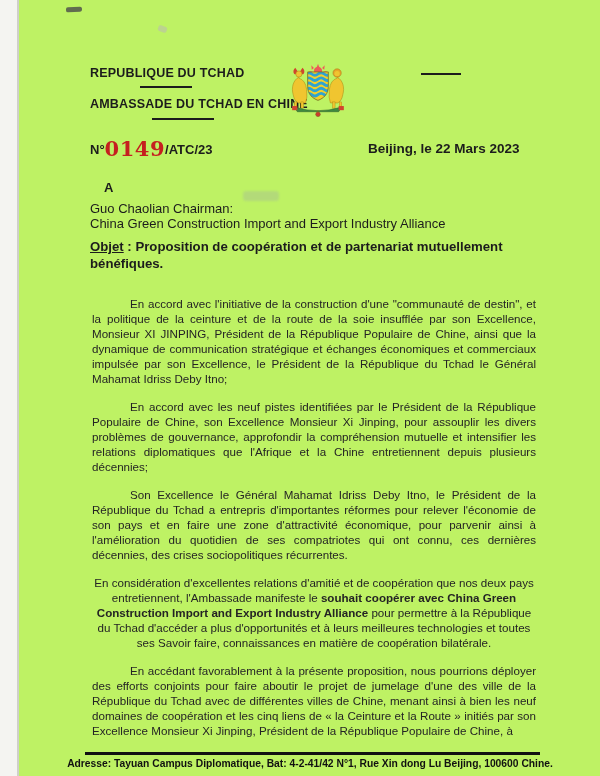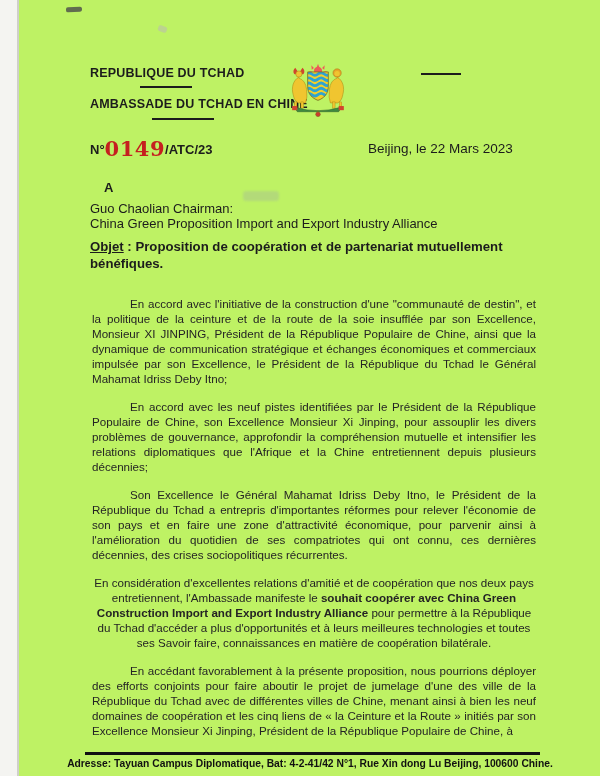--- a/index.html
+++ b/index.html
@@ -22,21 +22,21 @@
   .rule1{width:52px;margin:6px 0 9px 50px;}
   .rule2{width:62px;margin:7px 0 0 62px;}
   .hdr-right{position:absolute;left:371px;top:66px;font-weight:bold;font-size:12.5px;}
   .rule3{width:40px;margin:7px 0 0 50px;}
   .emblem{position:absolute;left:287px;top:60px;width:62px;height:58px;}
 
   
   .refline{position:absolute;left:90px;top:136px;font-weight:bold;font-size:13px;}
   .ref-number{font-family:"DejaVu Serif",serif;font-size:21px;font-weight:bold;color:#c5201f;
         letter-spacing:.5px;vertical-align:-2px;}
-  .dateline{position:absolute;left:368px;top:141px;font-weight:normal;font-size:13.5px;}
+  .dateline{position:absolute;left:368px;top:141px;font-weight:bold;font-size:13.5px;}
 
   
   .salutation{position:absolute;left:104px;top:180px;font-weight:bold;font-size:13px;}
   .recipient{position:absolute;left:90px;top:201px;font-weight:normal;font-size:13px;line-height:15px;}
   .subject{position:absolute;left:90px;top:238px;width:460px;font-weight:bold;font-size:13.2px;line-height:17px;}
   .subject .u{text-decoration:underline;}
 
   
   .body-col{position:absolute;left:92px;top:296px;width:444px;font-size:11.6px;line-height:15px;
         color:#242424;}
@@ -129,21 +129,21 @@
 
   <div class="refline">
     <span>N°</span><span class="ref-number">0149</span><span>/ATC/23</span>
   </div>
 
   <div class="dateline">Beijing, le 22 Mars 2023</div>
 
   <div class="salutation">A</div>
   <div class="recipient">
     <div>Guo Chaolian Chairman:</div>
-    <div>China Green Proposition Import and Export Industry Alliance</div>
+    <div>China Green Construction Import and Export Industry Alliance</div>
   </div>
 
   <div class="subject">
     <span class="u">Objet</span><span> : Proposition de coopération et de partenariat mutuellement bénéfiques.</span>
   </div>
 
   <div class="body-col">
       <p class="para indent"><span>En accord avec l'initiative de la construction d'une "communauté de destin", et la politique de la ceinture et de la route de la soie insufflée par son Excellence, Monsieur XI JINPING, Président de la République Populaire de Chine, ainsi que la dynamique de communication stratégique et échanges économiques et commerciaux impulsée par son Excellence, le Président de la République du Tchad le Général Mahamat Idriss Deby Itno;</span></p>
       <p class="para indent"><span>En accord avec les neuf pistes identifiées par le Président de la République Populaire de Chine, son Excellence Monsieur Xi Jinping, pour assouplir les divers problèmes de gouvernance, approfondir la compréhension mutuelle et intensifier les relations diplomatiques que l'Afrique et la Chine entretiennent depuis plusieurs décennies;</span></p>
       <p class="para indent"><span>Son Excellence le Général Mahamat Idriss Deby Itno, le Président de la République du Tchad a entrepris d'importantes réformes pour relever l'économie de son pays et en faire une zone d'attractivité économique, pour parvenir ainsi à l'amélioration du quotidien de ses compatriotes qui ont connu, ces dernières décennies, des crises sociopolitiques récurrentes.</span></p>

